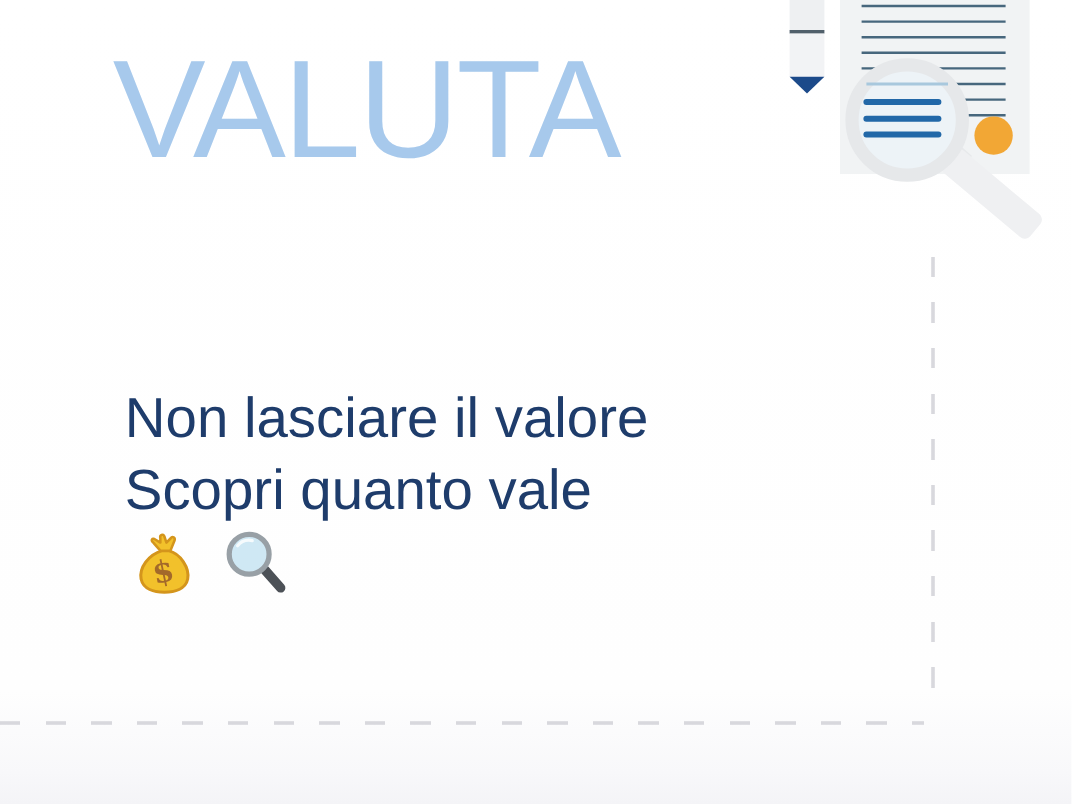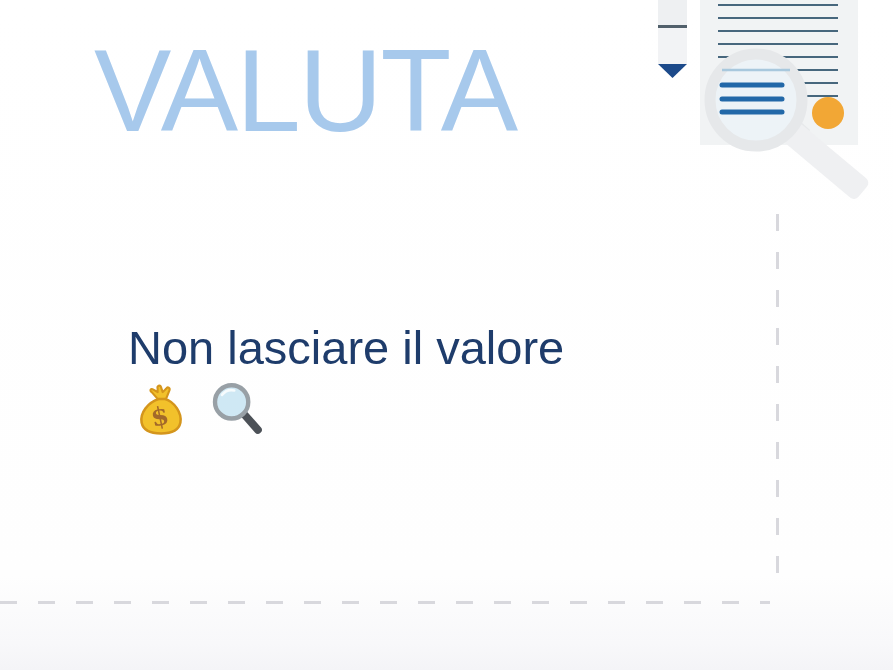--- a/index.html
+++ b/index.html
@@ -22,21 +22,21 @@
   }
 
   
   .tagline{
     position:absolute;left:104px;top:318px;
     color:#1e3c6b;
     font-size:47px;line-height:60px;
     font-weight:400;
     white-space:nowrap;
   }
-  .tagline .tl-line{height:60px;margin-left:24px;}
+  .tagline .tl-line{height:60px;}
   .emoji{
     display:inline-block;vertical-align:-12px;margin-left:6px;
   }
 
   
   .dash-v{
     position:absolute;left:776px;top:214px;width:3px;height:378px;
     background:repeating-linear-gradient(to bottom,#d8d8dd 0 17px,transparent 17px 38px);
   }
   .dash-h{
@@ -94,20 +94,21 @@
 
   <div class="dash-v"></div>
   <div class="dash-h"></div>
 
   <div class="headline">
     <div>VALUTA</div>
   </div>
 
   <div class="tagline">
     <div class="tl-line">Non lasciare il valore</div>
+    <div class="tl-line">Scopri quanto vale</div>
     <div class="tl-line">
       
       <span class="emoji">
         <svg width="54" height="54" viewBox="0 0 64 64" xmlns="http://www.w3.org/2000/svg">
           <path d="M30 20 C16 24 7 37 9 48 C11 58 22 61 32 61 C42 61 53 58 55 48 C57 37 48 23 36 20 Z" fill="#f2c12b" stroke="#d4951c" stroke-width="3" stroke-linejoin="round"></path>
           <path d="M28 20 L38 20 L42 10 C43 7 40 5 38 8 L34 12 L32 6 C31 3 27 4 28 8 L28 12 L23 9 C20 7 18 10 21 12 Z" fill="#f2c12b" stroke="#d4951c" stroke-width="2.5" stroke-linejoin="round"></path>
           <text x="31" y="51" font-family="'DejaVu Serif',serif" font-size="30" font-weight="bold" fill="#a3692a" text-anchor="middle" transform="rotate(-12 31 42)">$</text>
         </svg>
       </span>
       

